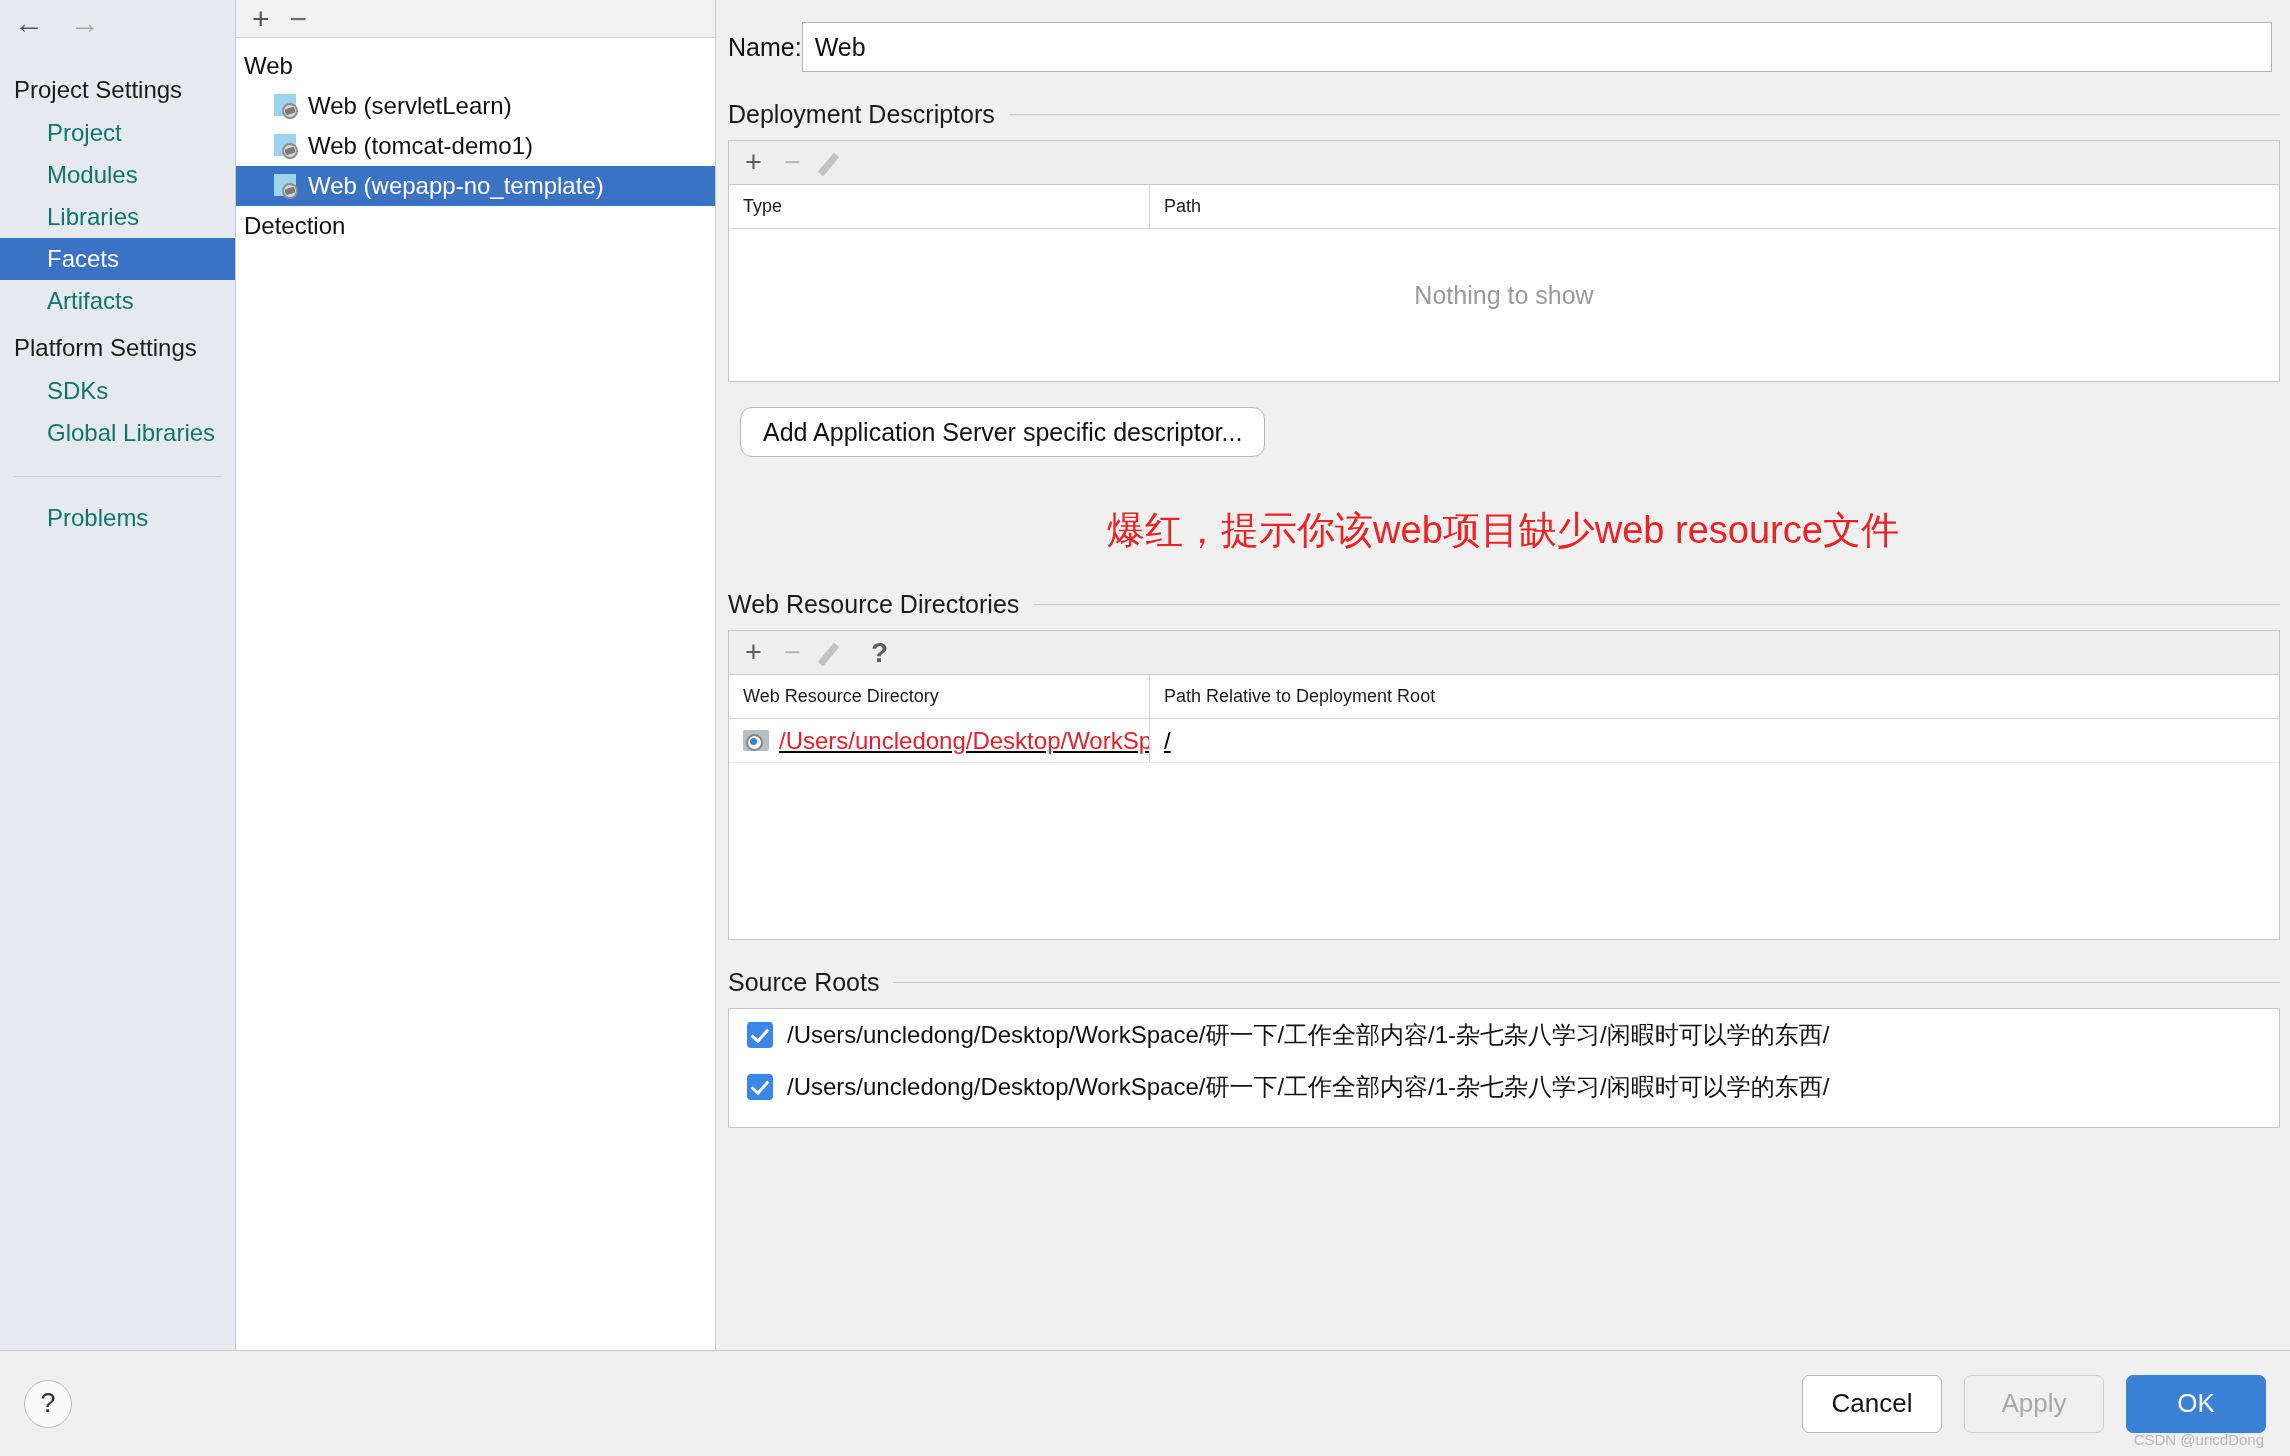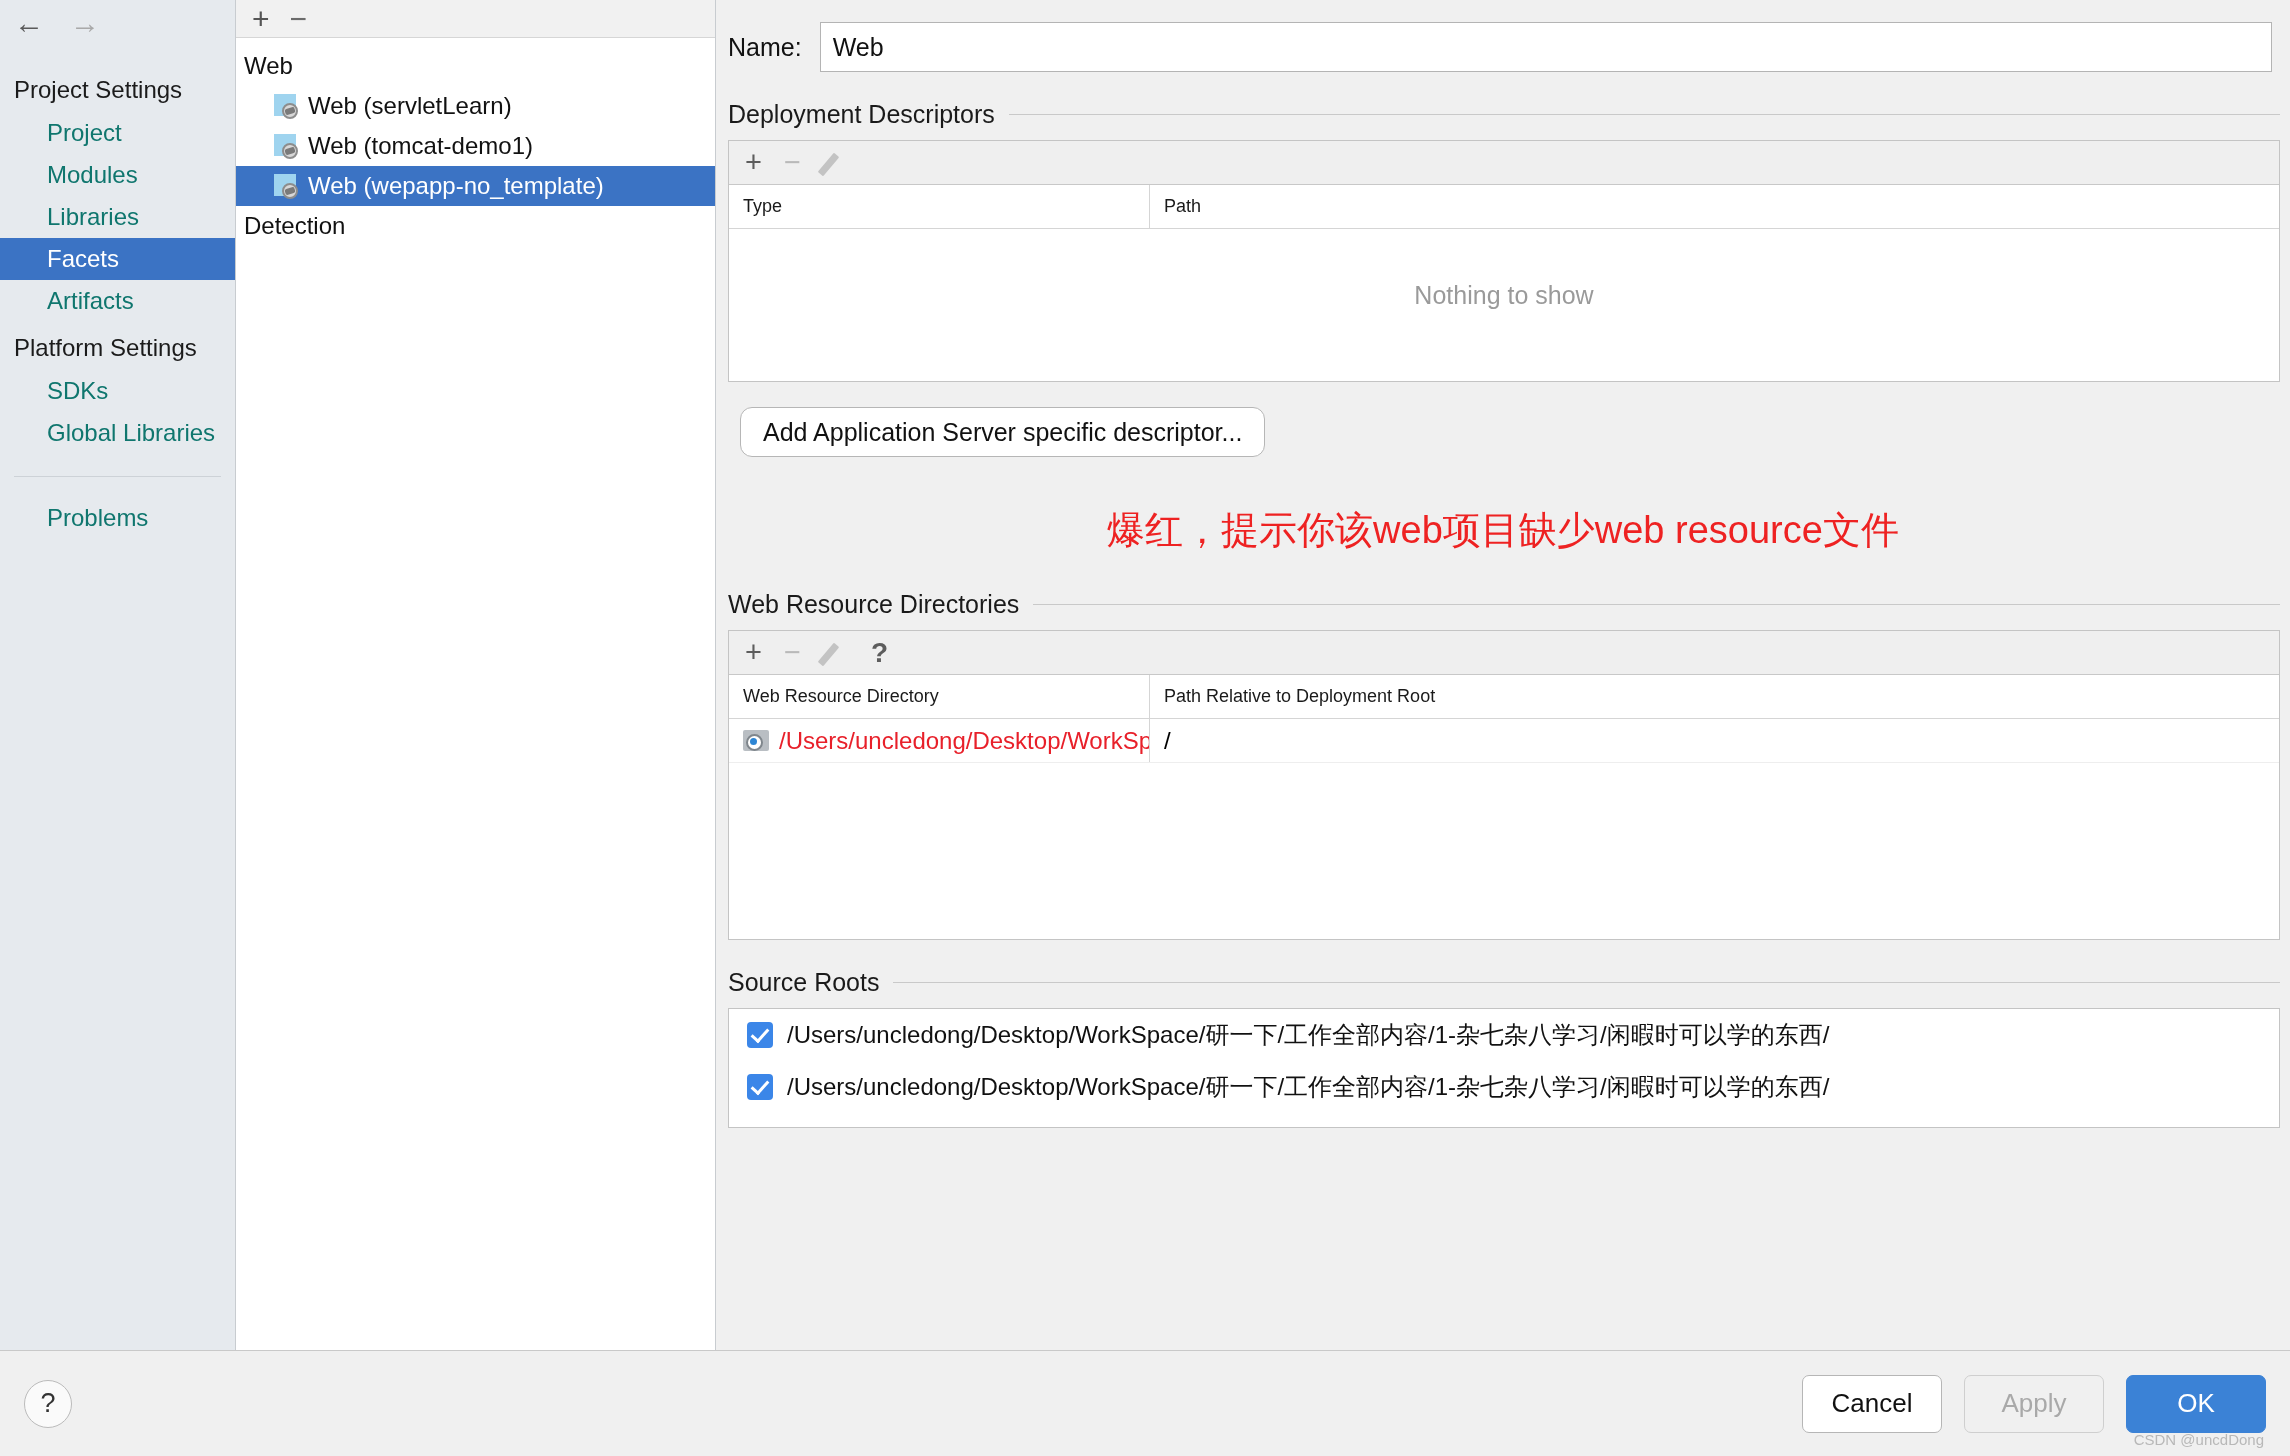--- a/index.html
+++ b/index.html
@@ -117,21 +117,21 @@
     border-radius: 2px; transform: rotate(-18deg);
   }
 
   
   .detail-pane {
     flex: 1 1 auto; background: #f0f0f0;
     padding: 22px 0 0 0; overflow: hidden;
     display: flex; flex-direction: column;
   }
   .name-row {
-    display: flex; align-items: center; gap: 18px;
+    display: flex; align-items: center; 
     padding: 0 18px 0 12px; margin-bottom: 28px;
   }
   .name-label { font-size: 25px; color: #111; }
   .name-input {
     flex: 1 1 auto; height: 50px;
     background: #ffffff; border: 1px solid #b4b4b4;
     font-size: 25px; color: #111;
     padding: 0 12px; display: flex; align-items: center;
   }
 
@@ -167,21 +167,21 @@
   }
   .ptb.qmark { font-size: 28px; color: #5d5d5d; font-weight: bold; }
 
   .tbl-head {
     display: flex; height: 44px; align-items: center;
     border-bottom: 1px solid #d5d5d5; background: #ffffff;
   }
   .tbl-head .col { font-size: 18px; color: #1a1a1a; padding-left: 14px; }
   .col-div { width: 1px; align-self: stretch; background: #d5d5d5; }
 
-  .tbl-body { position: relative; background: #ffffff; }
+  .tbl-body { position: relative; background: #ffffff; text-decoration: underline; }
   .empty-msg {
     position: absolute; left: 0; right: 0; top: 52px;
     text-align: center; font-size: 25px; color: #9a9a9a;
   }
   .tbl-row {
     display: flex; align-items: center; height: 44px;
     border-bottom: 1px solid #eeeeee;
   }
   .cell { padding-left: 14px; display: flex; align-items: center; gap: 10px;
           font-size: 24px; overflow: hidden; white-space: nowrap; }

